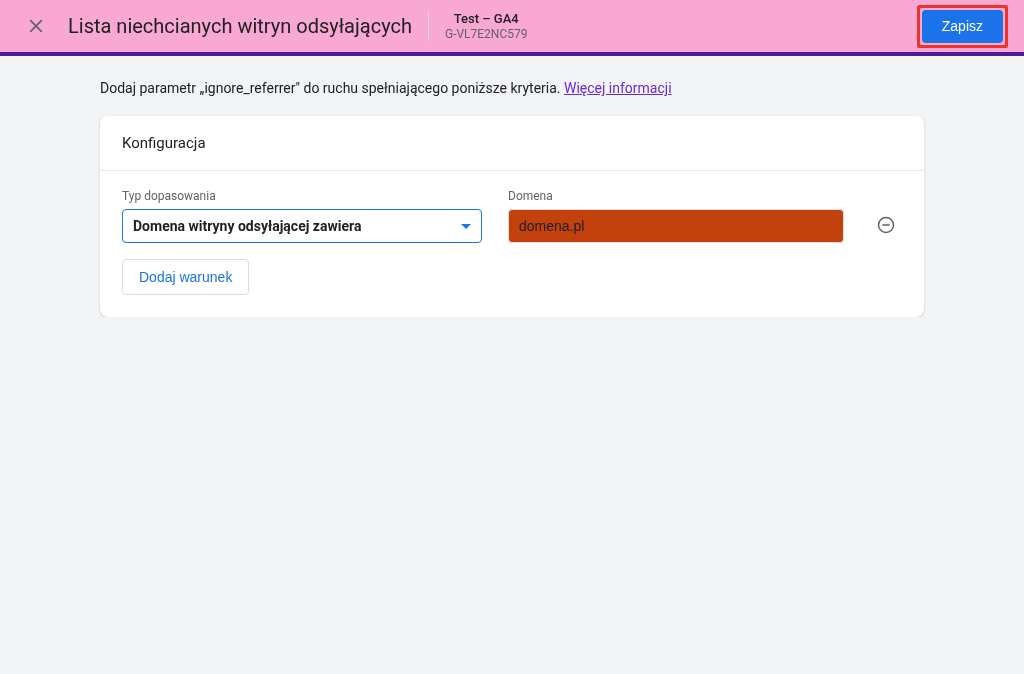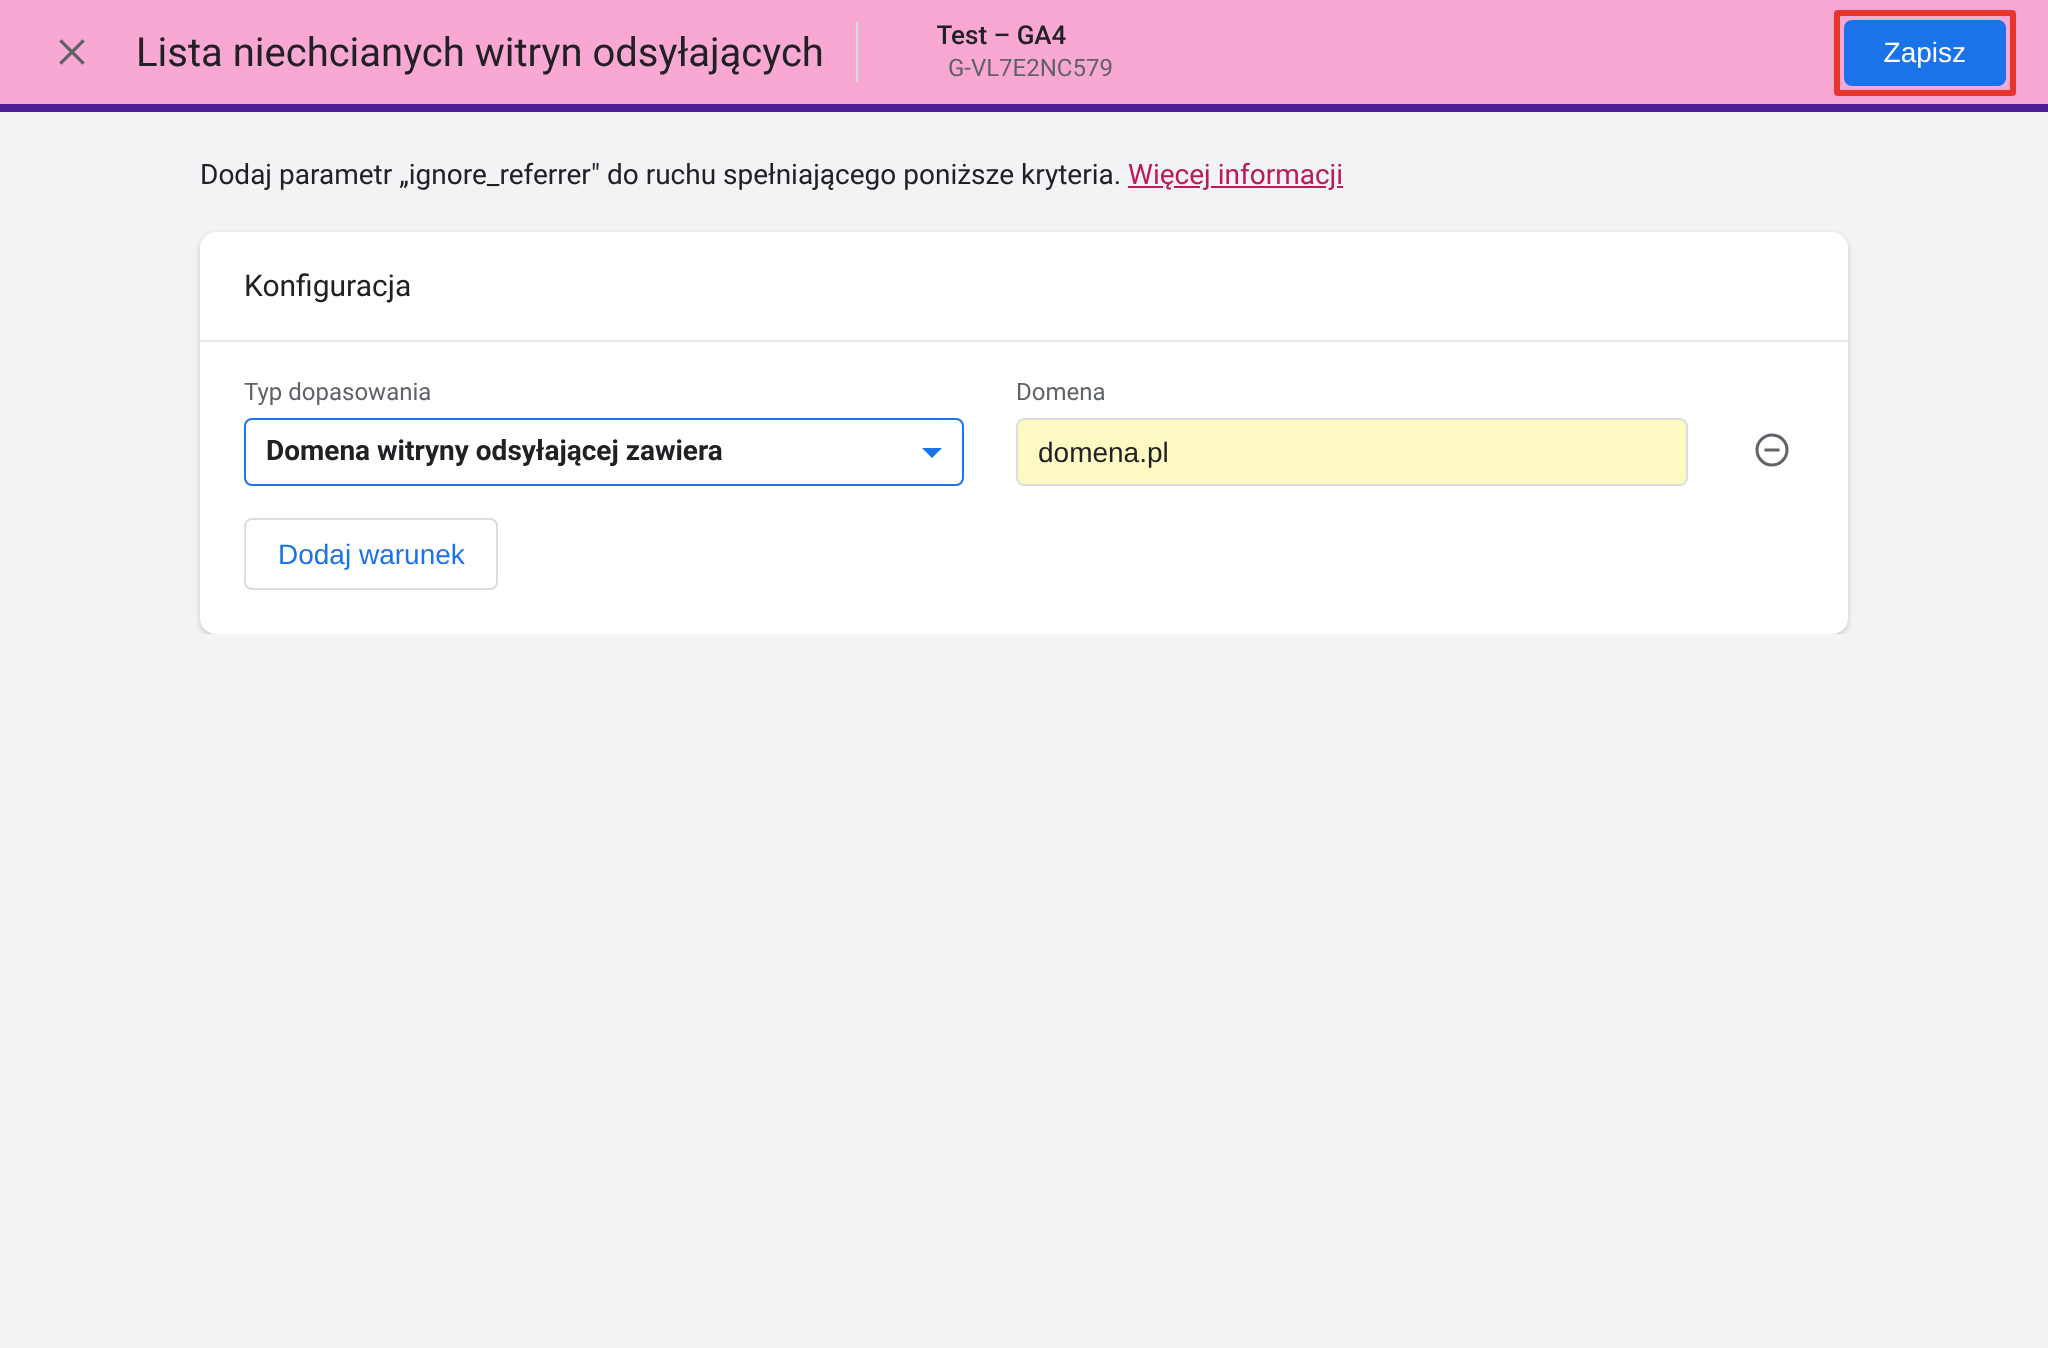--- a/index.html
+++ b/index.html
@@ -35,21 +35,21 @@
       margin-left: 12px;
     }
     .divider-v {
       width: 1px;
       height: 30px;
       background: #dadce0;
       margin: 0 16px;
     }
     .property-block { line-height: 1.2; text-align: center; }
     .property-name { font-size: 13px; font-weight: 500; color: #202124; }
-    .property-id { font-size: 12px; color: #5f6368; margin-left: 29px; }
+    .property-id { font-size: 12px; color: #5f6368; }
     .spacer { flex: 1; }
     .save-wrap {
       border: 3px solid #e8362b;
       padding: 2px;
       border-radius: 2px;
     }
     .save-btn {
       background: #1a73e8;
       color: #fff;
       border: none;
@@ -63,21 +63,21 @@
     .content {
       max-width: 1024px;
       padding: 24px 100px 0;
     }
     .intro-line {
       font-size: 14px;
       color: #202124;
       margin-bottom: 20px;
     }
     .intro-link {
-      color: #be185d;
+      color: #6d28d9;
       text-decoration: underline;
       cursor: pointer;
     }
     .card {
       background: #fff;
       border-radius: 8px;
       box-shadow: 0 1px 2px rgba(60,64,67,0.15), 0 1px 3px rgba(60,64,67,0.1);
       overflow: hidden;
     }
     .card-head {
@@ -126,21 +126,21 @@
       border-right: 5px solid transparent;
       border-top: 5px solid #1a73e8;
     }
     .text-input {
       height: 34px;
       border: 1px solid #dadce0;
       border-radius: 4px;
       padding: 0 10px;
       font-size: 14px;
       color: #202124;
-      background: #fef9c3;
+      background: #c2410c;
       outline: none;
       width: 100%;
     }
     .remove-col {
       width: 32px;
       display: flex;
       align-items: center;
       justify-content: center;
       padding-top: 22px;
     }

